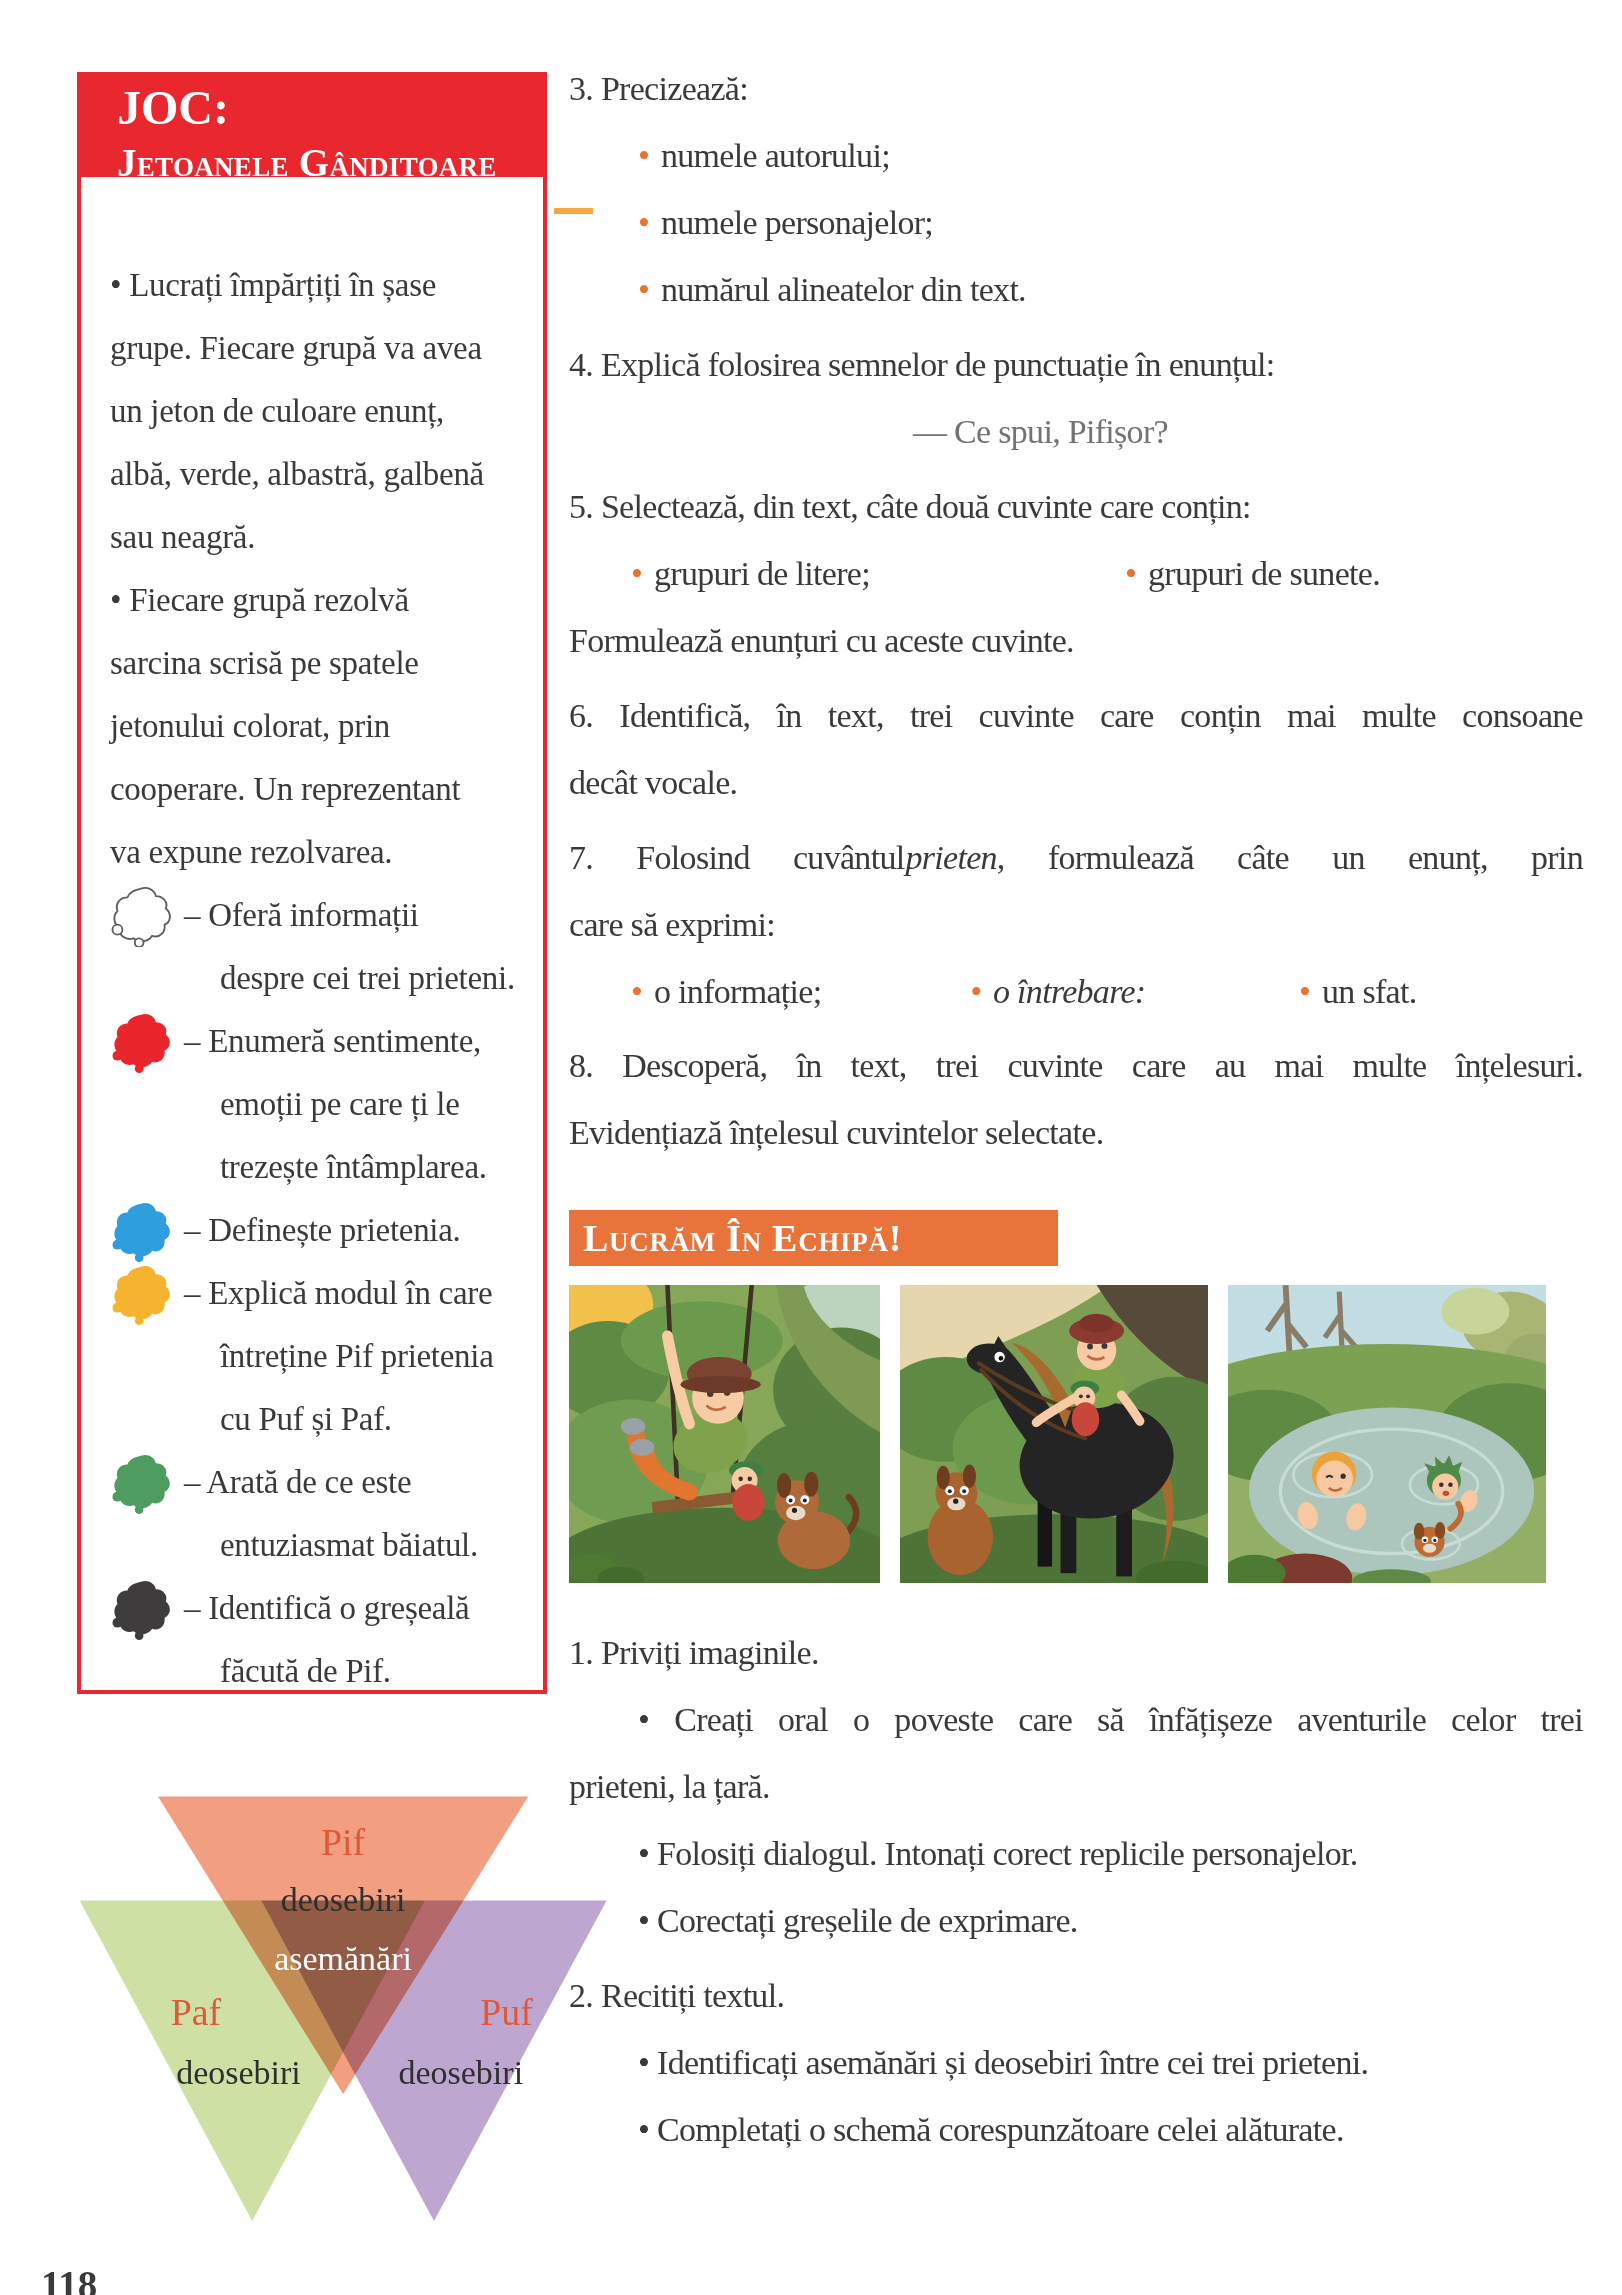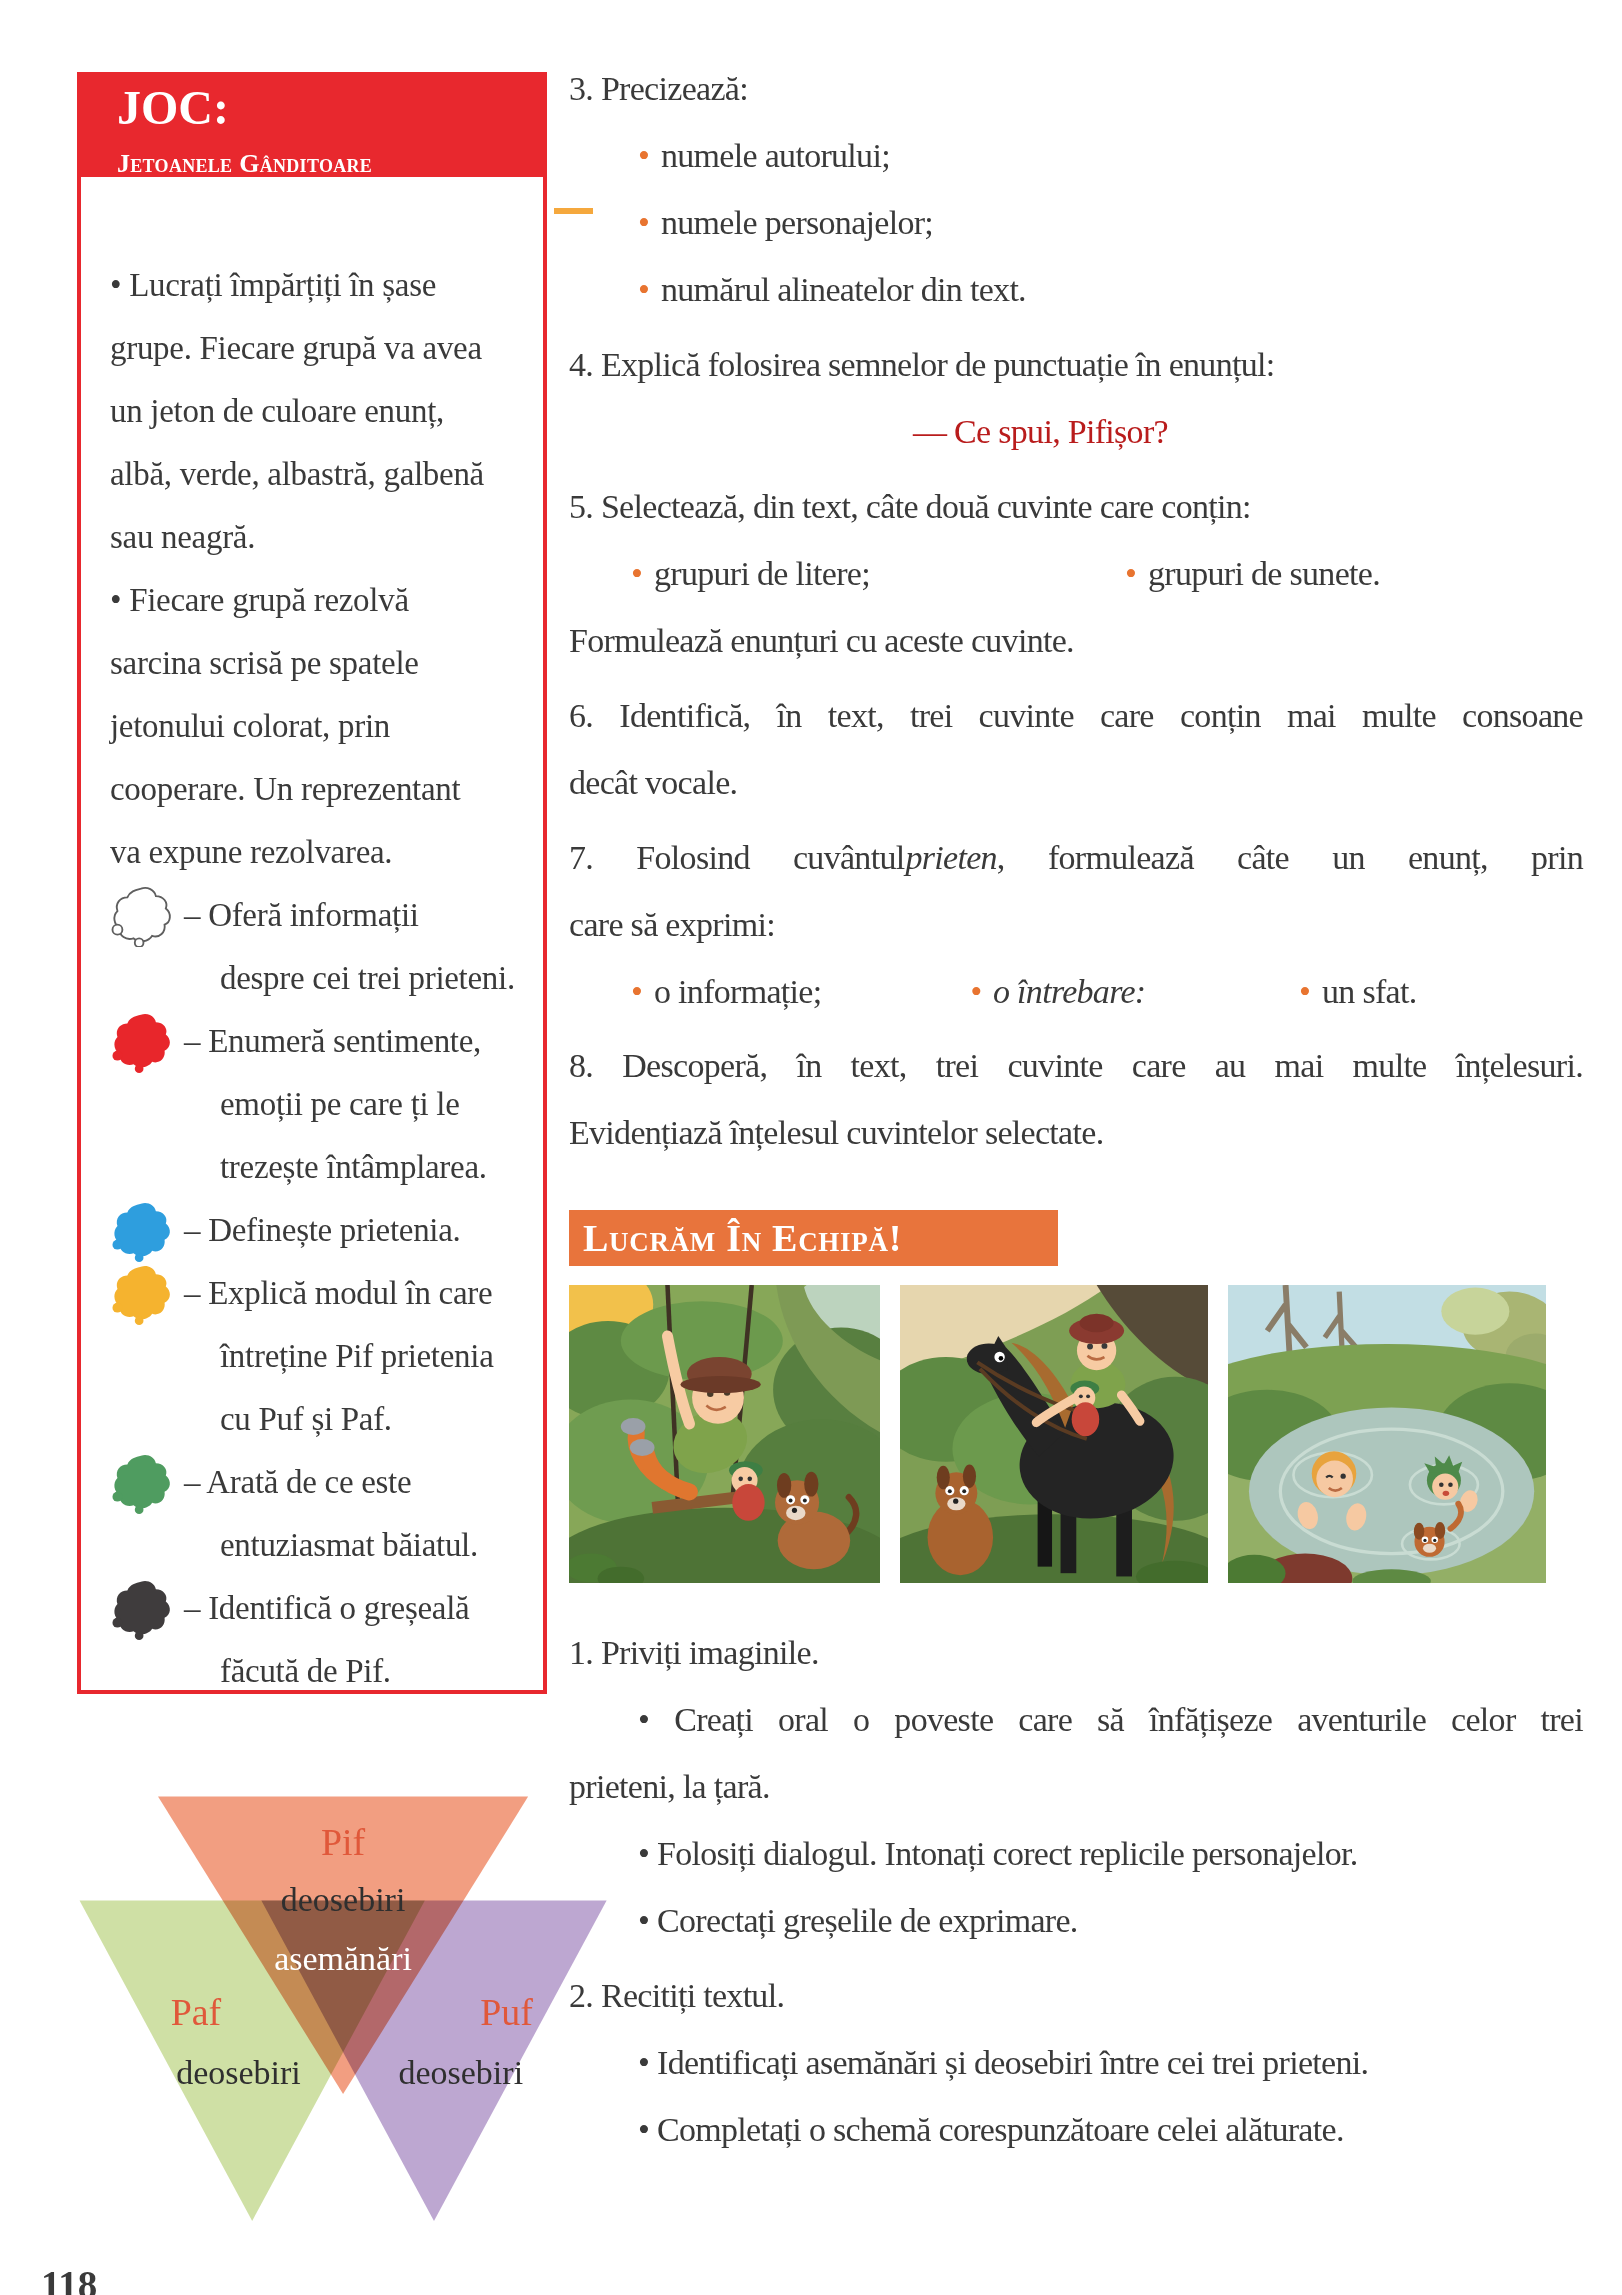--- a/index.html
+++ b/index.html
@@ -5,21 +5,21 @@
   html,body{margin:0;padding:0;}
   body{width:1622px;height:2295px;background:#ffffff;position:relative;
        font-family:"Liberation Serif",serif;color:#3a3a3a;overflow:hidden;}
   #page{position:absolute;inset:0;}
 
   
   #joc-box{position:absolute;left:77px;top:72px;width:470px;height:1622px;
            box-sizing:border-box;border:4.6px solid #e8282e;background:#fff;padding-left:9px;}
   #joc-header{position:absolute;top:0;left:0;right:0;height:101px;background:#e8282e;color:#fff;}
   #joc-title1{position:absolute;left:36px;top:3.9px;font-size:48px;font-weight:bold;}
-  #joc-title2{position:absolute;left:36px;top:73px;font-size:26px;font-weight:bold;font-variant:small-caps;letter-spacing:0.3px;white-space:nowrap;}
+  #joc-title2{position:absolute;left:36px;top:64px;font-size:39px;font-weight:bold;font-variant:small-caps;letter-spacing:0.3px;white-space:nowrap;}
   #joc-content{position:absolute;top:101px;left:0;right:0;padding:77px 5.2px 0 29px;}
   .jline{height:63px;line-height:63px;font-size:33px;letter-spacing:-0.3px;white-space:nowrap;}
   .jline.indent{padding-left:110px;}
   .token-line{display:flex;align-items:center;gap:12px;}
   .blob{width:62px;height:62px;flex:none;}
   .blob use{stroke:none;}
   .blob-white  use{fill:#ffffff;stroke:#5f5f5f;stroke-width:3;}
   .blob-red    use{fill:#e8262b;}
   .blob-blue   use{fill:#2e9ede;}
   .blob-yellow use{fill:#f5b32f;}
@@ -28,21 +28,21 @@
 
   
   #orange-dash{position:absolute;left:554px;top:208px;width:39px;height:5.9px;background:#f5a83d;}
 
   
   #right-col{position:absolute;left:569px;top:55px;width:1014px;}
   .row{min-height:67px;line-height:67px;font-size:34px;letter-spacing:-0.7px;white-space:nowrap;}
   .gap{margin-top:7.9px;}
   .bullet-row{padding-left:69px;}
   .obullet{color:#e87430;margin-right:11.8px;}
-  .quote-row{padding-left:344px;color:#b91c1c;}
+  .quote-row{padding-left:344px;color:#737373;}
   .just{text-align:justify;text-align-last:justify;}
   .cols{position:relative;}
   .cols span.c1{position:absolute;left:62px;}
   .cols span.c2{position:absolute;left:556px;}
   .cols3 span.c1{position:absolute;left:62px;}
   .cols3 span.c2{position:absolute;left:401px;font-style:italic;}
   .cols3 span.c3{position:absolute;left:730px;}
   .it{font-style:italic;margin-left:1px;}
 
   

